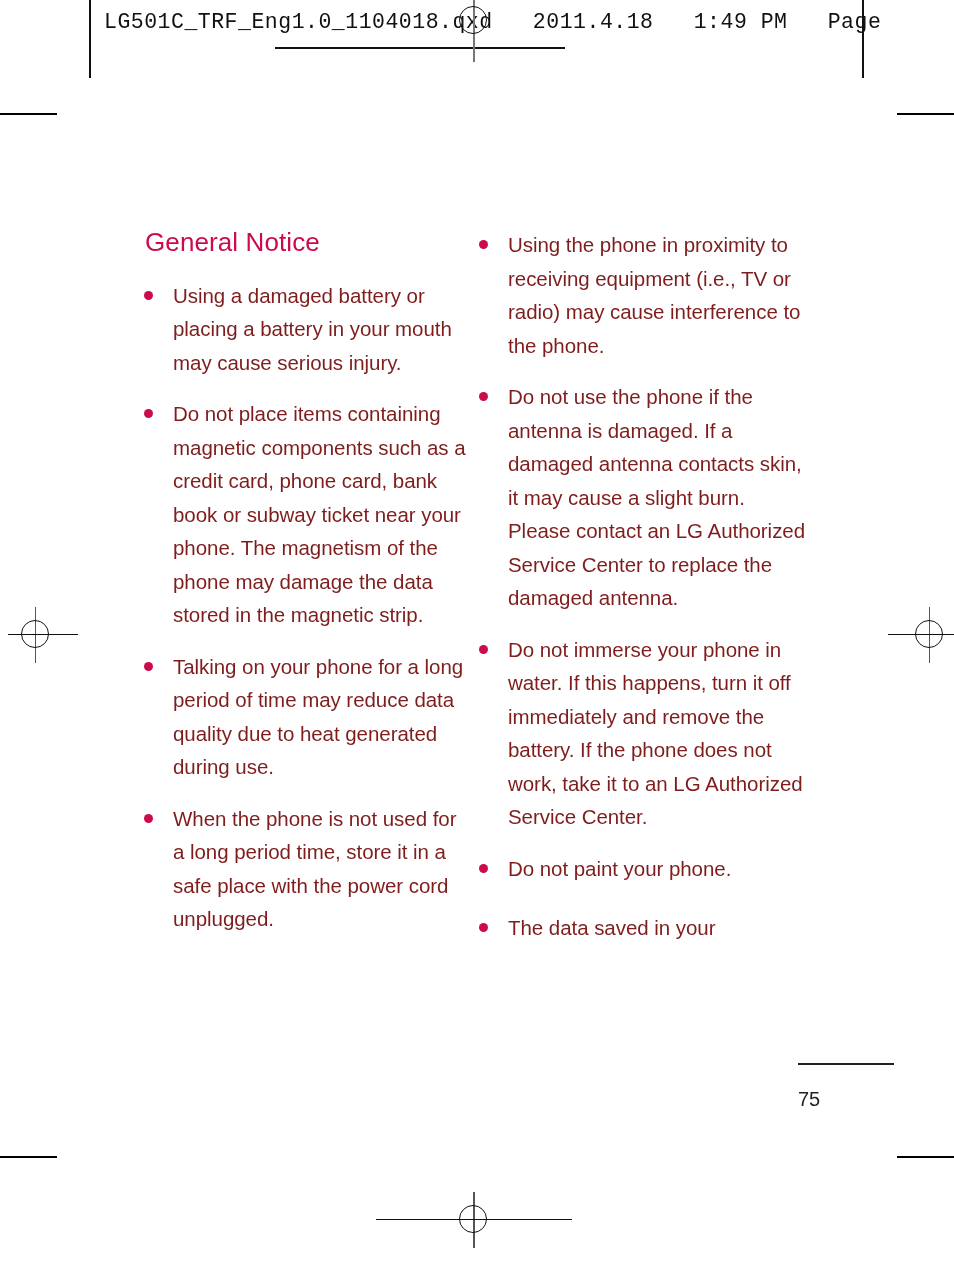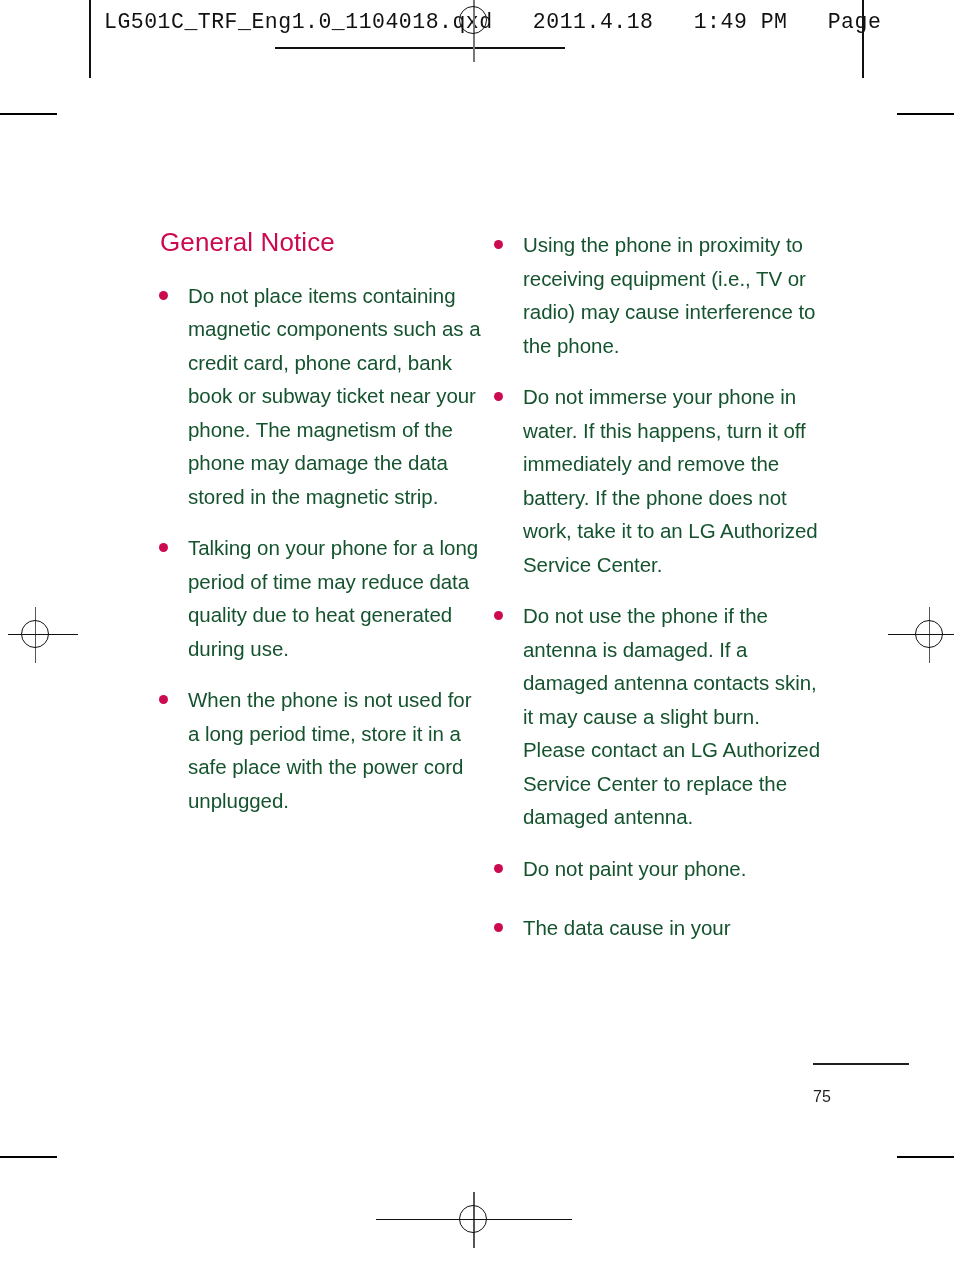--- a/index.html
+++ b/index.html
@@ -116,21 +116,21 @@
     left: 275px;
     top: 47px;
     width: 290px;
     height: 1.6px;
     background: #111111;
   }
 
   
   .content {
     position: absolute;
-    left: 15px;
+    left: 0;
     top: 0;
     width: 848px;
     height: 1263px;
   }
 
   .col {
     position: absolute;
     top: 228px;
     width: 330px;
   }
@@ -150,21 +150,21 @@
     list-style: none;
     margin: 0;
     padding: 0;
   }
   ul.bullets li {
     position: relative;
     padding-left: 30px;
     margin-bottom: 18px;
     font-size: 20.5px;
     line-height: 33.5px;
-    color: #14532d;
+    color: #7f1d1d;
     letter-spacing: -0.05px;
   }
   ul.bullets li:last-child { margin-bottom: 16px; }
 
   ul.bullets li .dot {
     position: absolute;
     left: 1px;
     top: 12px;
     width: 9px;
     height: 9px;
@@ -180,21 +180,21 @@
     width: 96px;
     height: 1.6px;
     background: #231f20;
   }
   .folio {
     position: absolute;
     left: 798px;
     top: 1088px;
     width: 96px;
     text-align: left;
-    font-size: 16px;
+    font-size: 20px;
     color: #231f20;
   }
 </style>
 </head>
 <body>
 
 <div class="page">
 
   <div class="slug-rule-left"></div>
   <div class="slug-rule-right"></div>
@@ -227,20 +227,24 @@
     <span class="ring"></span>
   </div>
 
   <div class="content">
 
     <div class="col col-left">
       <h2 class="section-title">General Notice</h2>
       <ul class="bullets">
         <li>
           <span class="dot"></span>
+          <span>Using a damaged battery or placing a battery in your mouth may cause serious injury.</span>
+        </li>
+        <li>
+          <span class="dot"></span>
           <span>Do not place items containing magnetic components such as a credit card, phone card, bank book or subway ticket near your phone. The magnetism of the phone may damage the data stored in the magnetic strip.</span>
         </li>
         <li>
           <span class="dot"></span>
           <span>Talking on your phone for a long period of time may reduce data quality due to heat generated during use.</span>
         </li>
         <li>
           <span class="dot"></span>
           <span>When the phone is not used for a long period time, store it in a safe place with the power cord unplugged.</span>
         </li>
@@ -248,33 +252,33 @@
     </div>
 
     <div class="col col-right">
       <ul class="bullets">
         <li>
           <span class="dot"></span>
           <span>Using the phone in proximity to receiving equipment (i.e., TV or radio) may cause interference to the phone.</span>
         </li>
         <li>
           <span class="dot"></span>
+          <span>Do not use the phone if the antenna is damaged. If a damaged antenna contacts skin, it may cause a slight burn. Please contact an LG Authorized Service Center to replace the damaged antenna.</span>
+        </li>
+        <li>
+          <span class="dot"></span>
           <span>Do not immerse your phone in water. If this happens, turn it off immediately and remove the battery. If the phone does not work, take it to an LG Authorized Service Center.</span>
         </li>
-        <li>
-          <span class="dot"></span>
-          <span>Do not use the phone if the antenna is damaged. If a damaged antenna contacts skin, it may cause a slight burn. Please contact an LG Authorized Service Center to replace the damaged antenna.</span>
-        </li>
         <li class="tight-item" style="margin-bottom:26px">
           <span class="dot"></span>
           <span>Do not paint your phone.</span>
         </li>
         <li>
           <span class="dot"></span>
-          <span>The data cause in your</span>
+          <span>The data saved in your</span>
         </li>
       </ul>
     </div>
 
     <div class="folio-rule"></div>
     <div class="folio">75</div>
 
   </div>
 </div>
 

